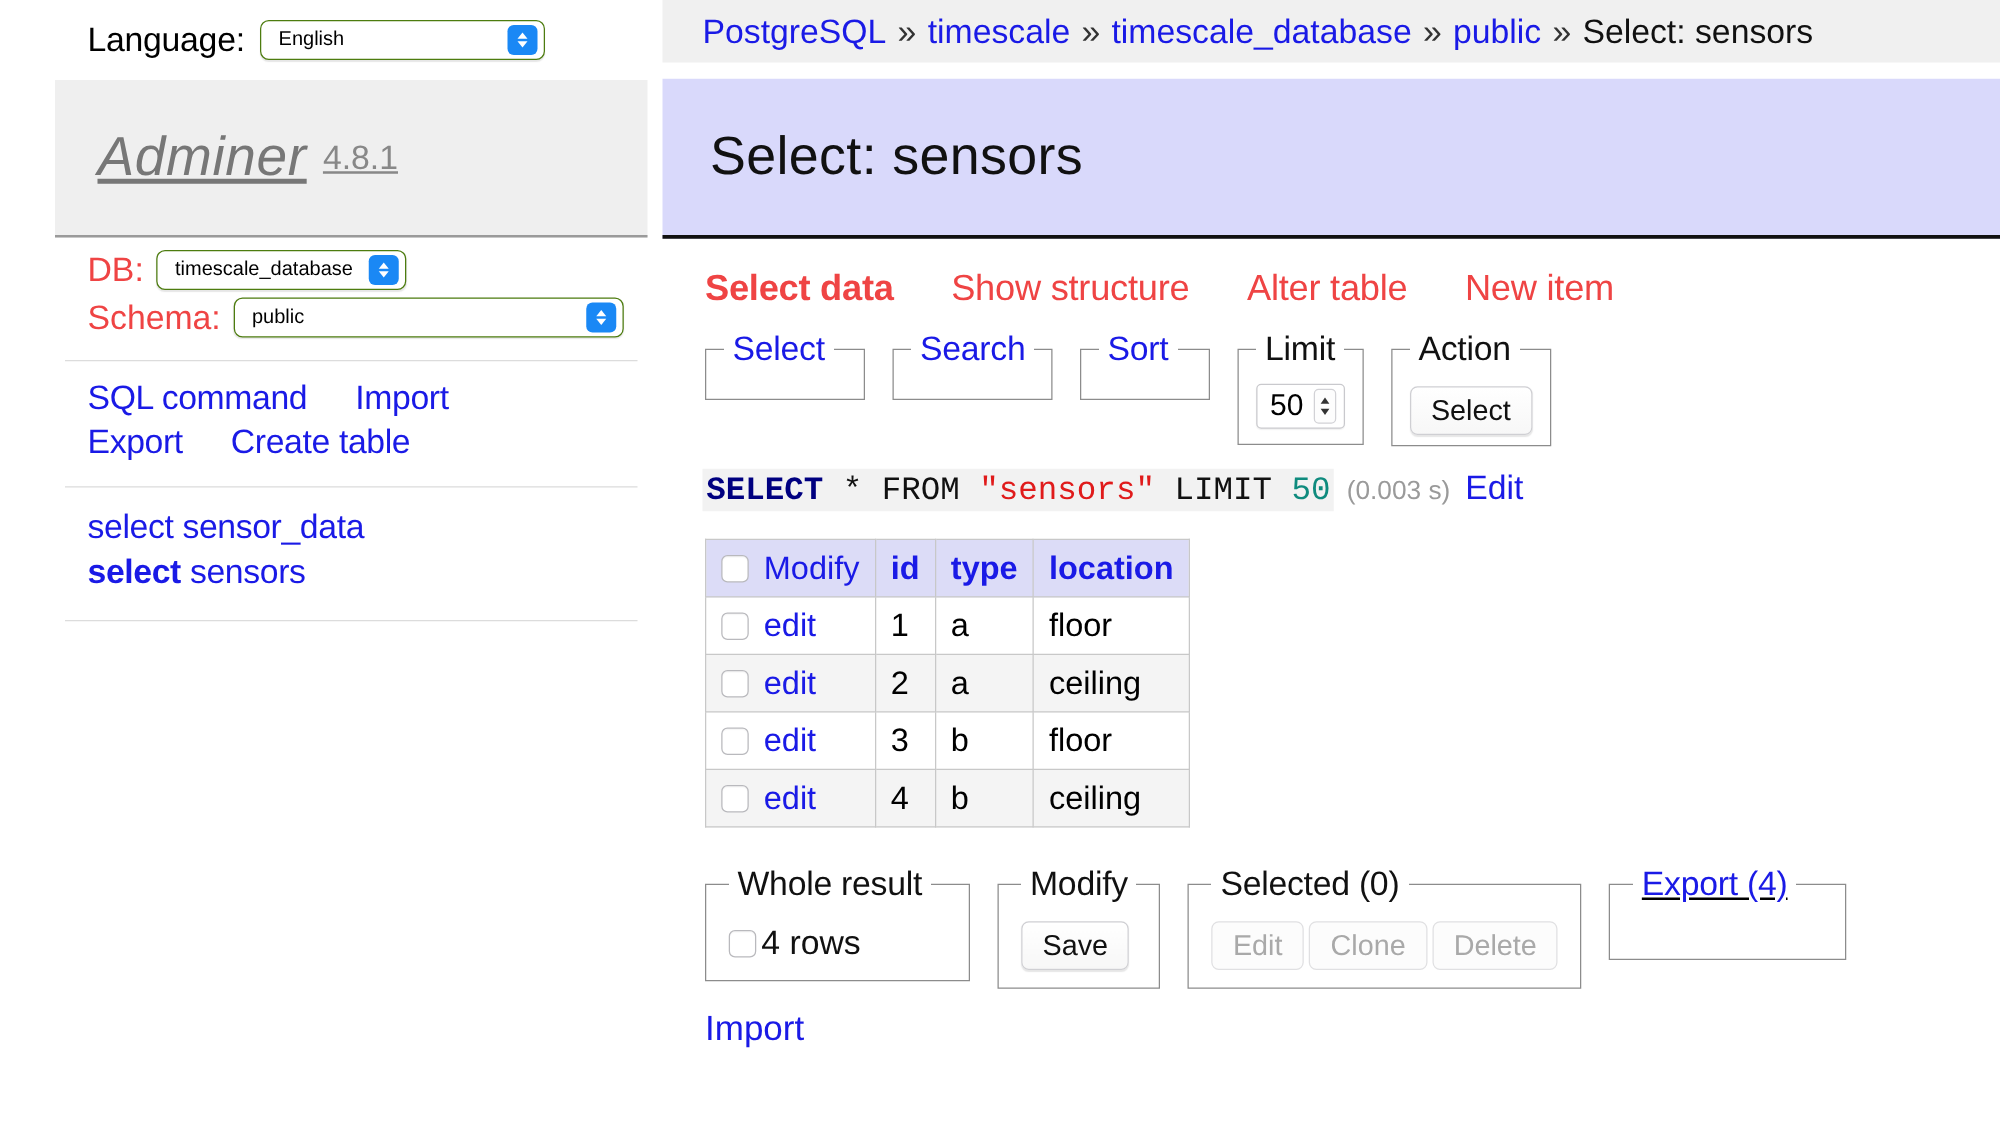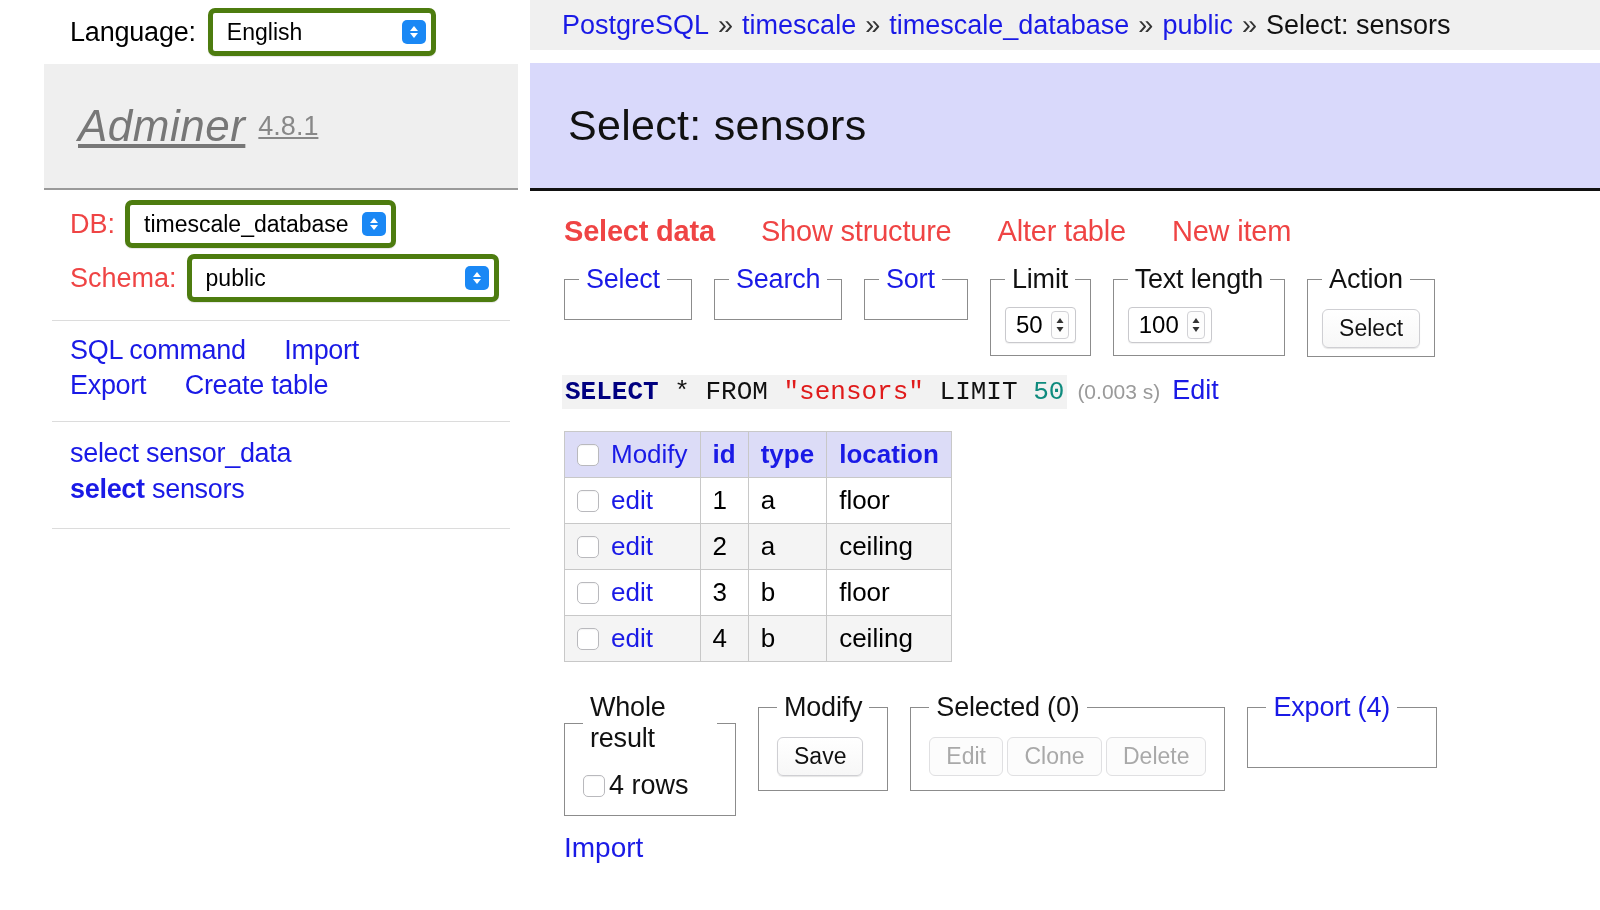--- a/index.html
+++ b/index.html
@@ -26,26 +26,26 @@
     background: #ffffff;
   }
   .lang-label {
     font-size: 27px; color: #000; letter-spacing: -0.2px;
     margin-right: 12px;
   }
   .macselect {
     position: relative;
     display: inline-flex; align-items: center;
     background: #ffffff;
-    border: 5px solid #4d7c0f;
+    border: 1px solid #4d7c0f;
     border-radius: 7px;
     box-shadow: 0 1px 1px rgba(0,0,0,0.10);
-    height: 48px;
+    height: 32px;
     padding: 0 42px 0 14px;
-    font-size: 23px; color: #000;
+    font-size: 16px; color: #000;
     white-space: nowrap;
   }
   .macselect .arrows {
     position: absolute; right: 5px; top: 50%;
     transform: translateY(-50%);
     width: 24px; height: 24px;
     background: #1a88f5;
     border-radius: 5px;
     display: flex; flex-direction: column;
     align-items: center; justify-content: center;
@@ -250,22 +250,22 @@
     box-shadow: inset 0 1px 1px rgba(0,0,0,0.04);
     vertical-align: -3px;
     margin-right: 12px;
   }
 
   .bottomrow {
     display: flex; align-items: flex-start;
     padding-left: 34px; margin-top: 30px;
   }
   .bottomrow fieldset.fs { padding: 4px 18px 14px 18px; }
-  .fs-whole { width: 172px; }
-  .fs-export { padding-bottom: 4px; margin-left: 30px; width: 190px; }
+  .fs-whole { width: 212px; }
+  .fs-export { padding-bottom: 4px; margin-left: 30px; width: 190px; text-decoration: underline; }
   .fs-export .spacer { height: 26px; }
   .rowcount { font-size: 27px; color: #111; margin-top: 12px; display: flex; align-items: center; }
   .rowcount .cb { margin-right: 4px; }
 
   .importlink {
     padding-left: 34px; margin-top: 16px;
   }
   .importlink a {
     color: #1a1ae6; text-decoration: none;
     font-size: 28px;
@@ -394,32 +394,20 @@
           <span class="val">50</span>
           <span class="spin">
             <svg width="12" height="22" viewBox="0 0 12 22">
                 <path d="M6 4 L9.5 9 L2.5 9 Z" fill="#333"></path>
                 <path d="M6 18 L9.5 13 L2.5 13 Z" fill="#333"></path>
               </svg>
           </span>
         </span>
       </fieldset>
 
-      <fieldset class="fs">
-        <legend>Text length</legend>
-        <span class="numwrap">
-          <span class="val">100</span>
-          <span class="spin">
-            <svg width="12" height="22" viewBox="0 0 12 22">
-                <path d="M6 4 L9.5 9 L2.5 9 Z" fill="#333"></path>
-                <path d="M6 18 L9.5 13 L2.5 13 Z" fill="#333"></path>
-              </svg>
-          </span>
-        </span>
-      </fieldset>
 
       <fieldset class="fs fs-action">
         <legend>Action</legend>
         <button class="btn">Select</button>
       </fieldset>
     </div>
 
     <div class="sqlline">
       <span class="sqlcode"><span class="kw">SELECT</span> <span class="plain">*</span> <span class="plain">FROM</span> <span class="str">"sensors"</span> <span class="plain">LIMIT</span> <span class="num">50</span></span>
       <span class="time">(0.003 s)</span>

